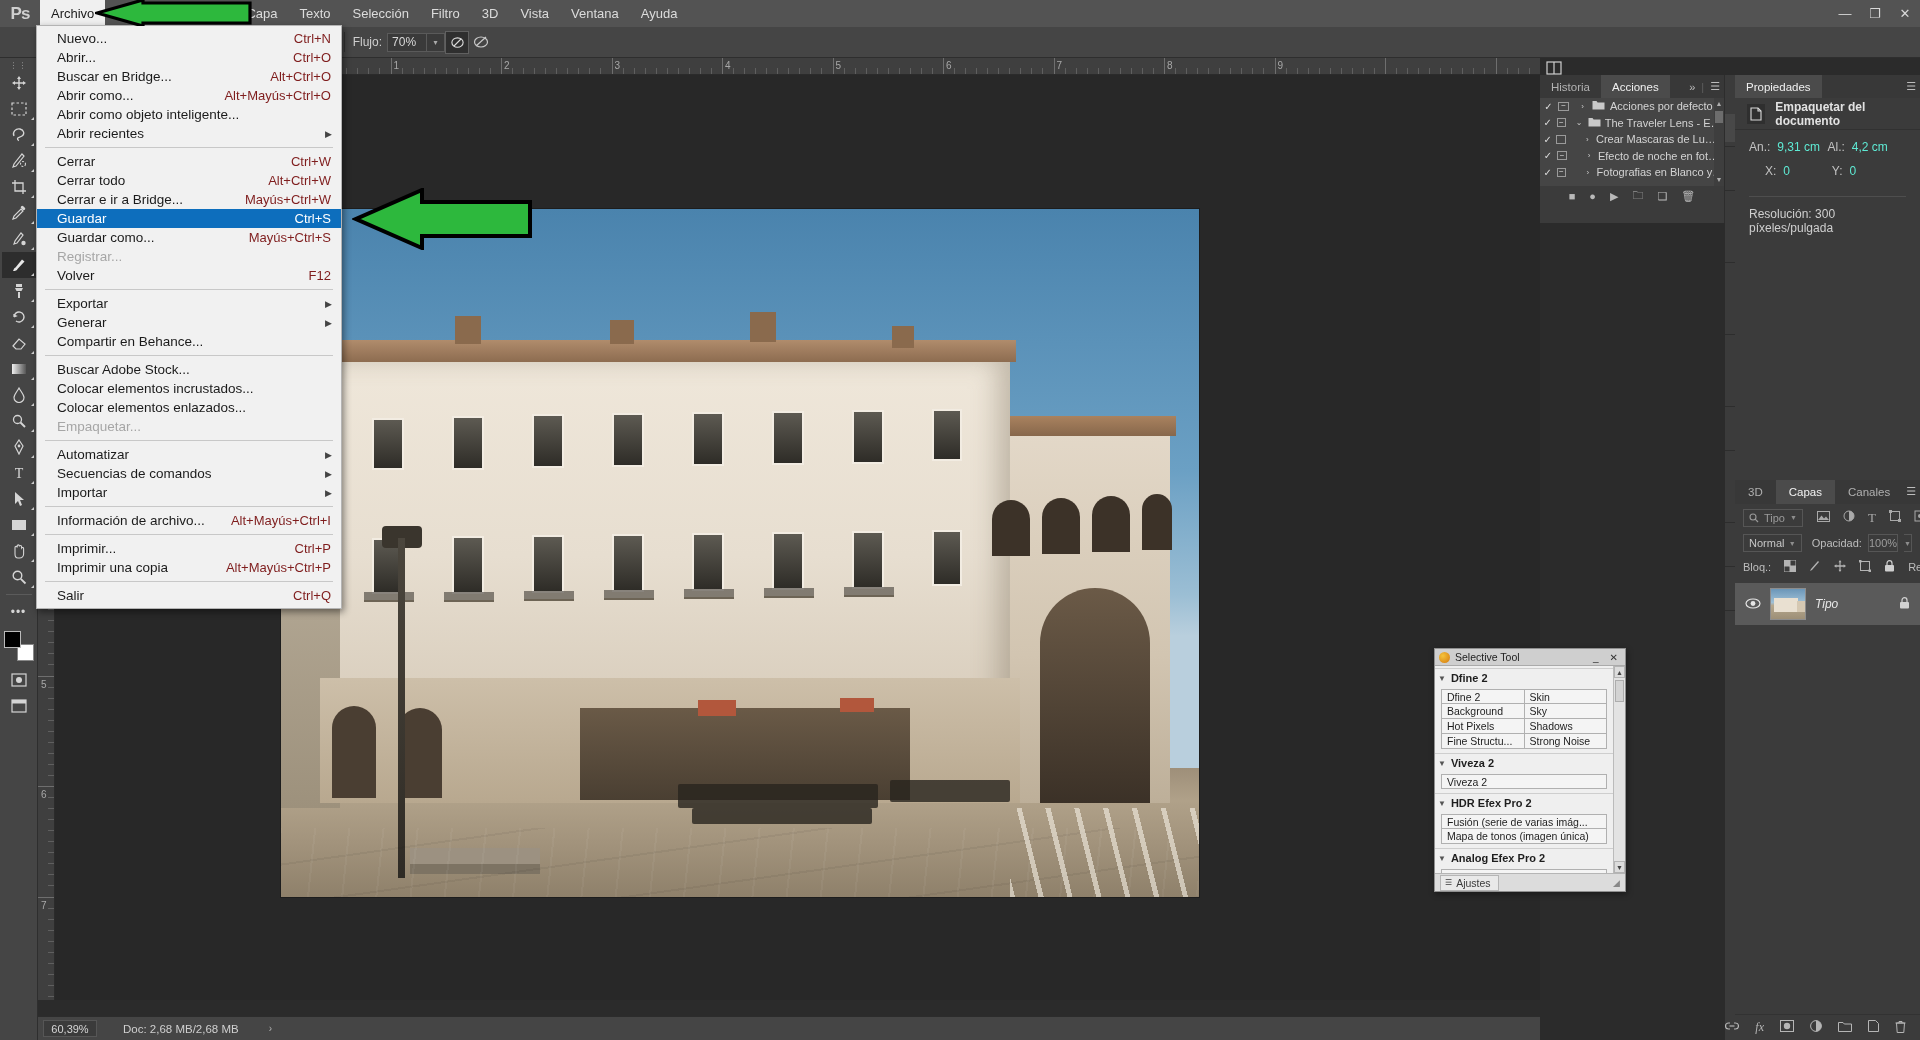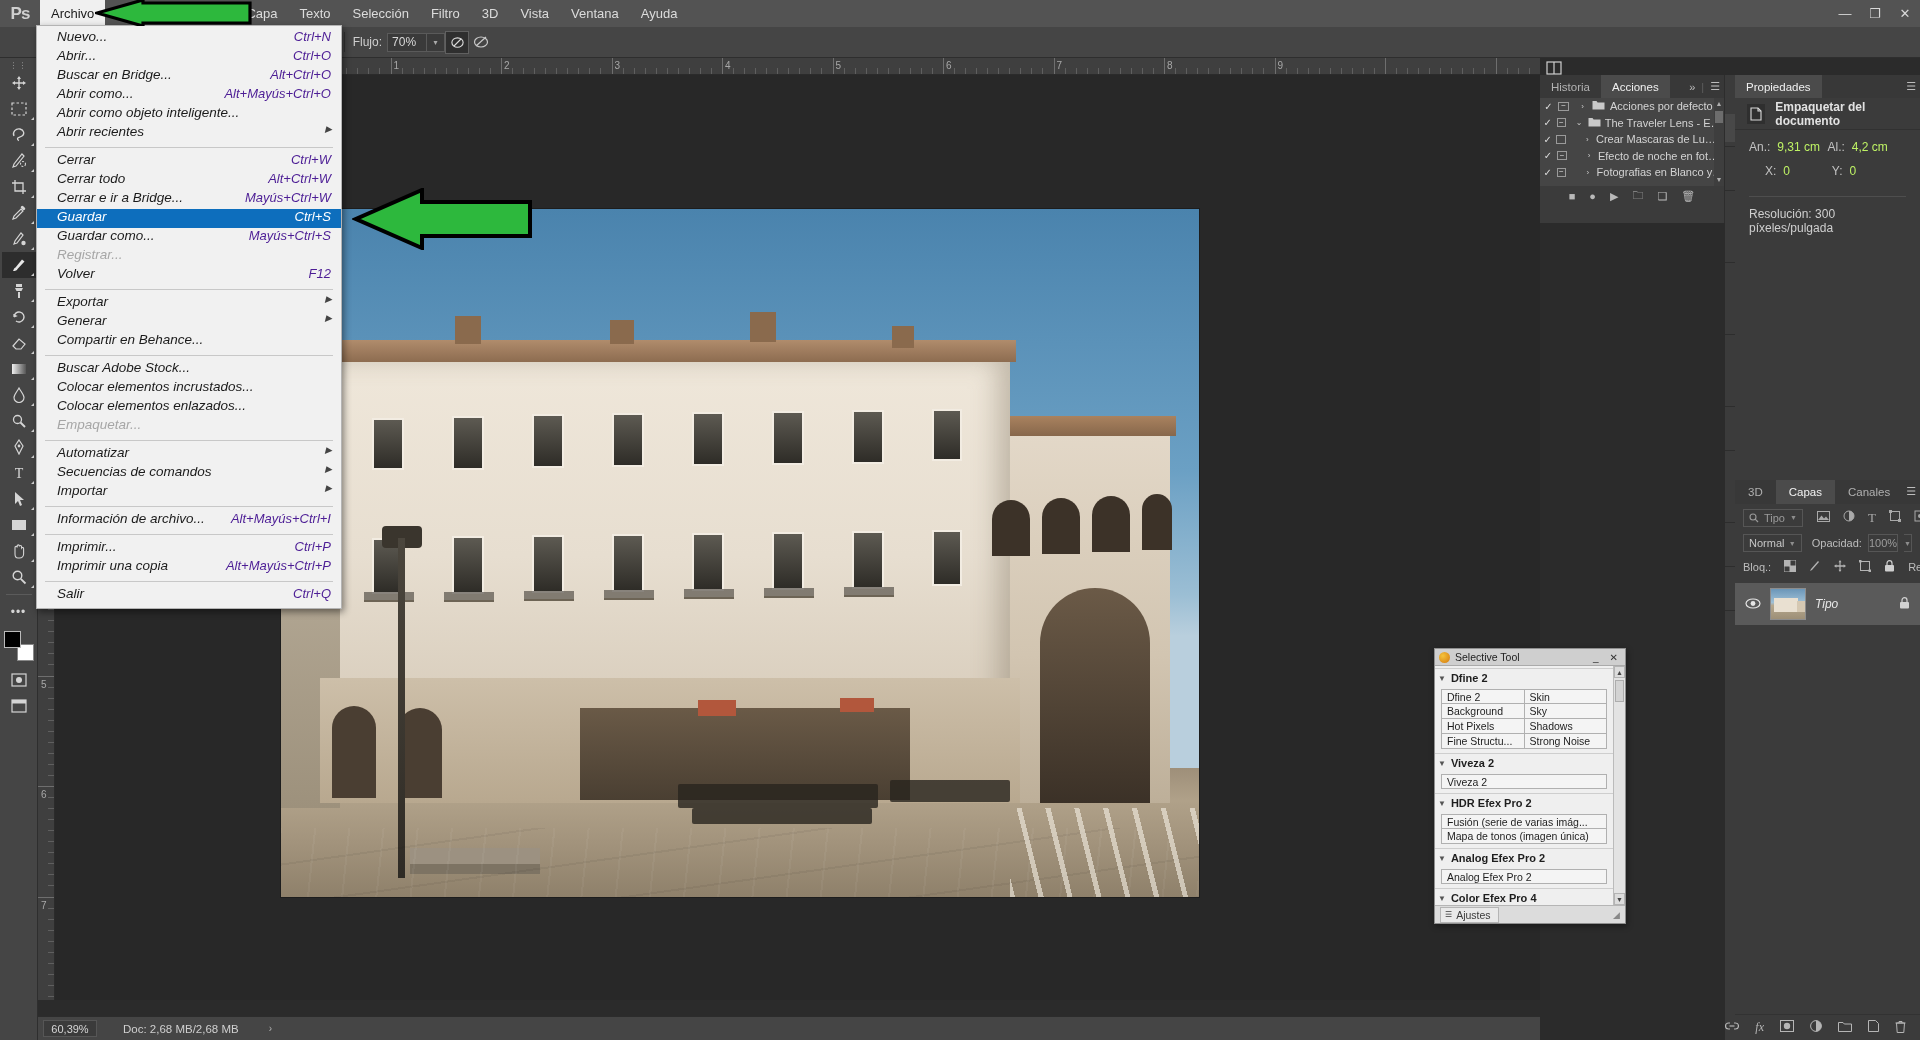--- a/index.html
+++ b/index.html
@@ -177,25 +177,25 @@
 
   
   .dropdown {
     position: absolute; left: 36px; top: 25px; width: 306px;
     background: #f1f1f1; border: 1px solid #b4b4b4;
     box-shadow: 2px 3px 7px rgba(0,0,0,.45);
     padding: 3px 0; z-index: 900;
     font-size: 13.5px; color: #1b1b1b;
   }
   .dd-item {
-    display: flex; height: 19px; padding: 0 10px 0 20px;
-    white-space: nowrap; position: relative; font-style: italic;
+    display: flex; align-items: center; height: 19px; padding: 0 10px 0 20px;
+    white-space: nowrap; position: relative;
   }
   .dd-item .lbl { flex: 1; }
-  .dd-item .sc { color: #4c1d95; font-size: 13px; padding-left: 18px; }
+  .dd-item .sc { color: #7f1d1d; font-size: 13px; padding-left: 18px; }
   .dd-item.disabled .lbl, .dd-item.disabled .sc { color: #a6a6a6; }
   .dd-item.hl { background: #0d6ebd; }
   .dd-item.hl .lbl, .dd-item.hl .sc { color: #ffffff; }
   .dd-item .arrow {
     position: absolute; right: 9px; font-size: 9px; color: #444;
   }
   .dd-sep { height: 1px; background: #c8c8c8; margin: 4px 8px 4px 8px; }
 
   
   .arrow-annot { position: absolute; z-index: 950; pointer-events: none; }
@@ -263,21 +263,21 @@
   }
   .props-doc-ic {
     width: 20px; height: 20px; background: #2f2f2f; display:flex; align-items:center;
     justify-content:center; color:#d9d9d9; font-size: 13px;
   }
   .props-doc-title { font-size: 12px; color: #e2e2e2; font-weight: bold; }
   .props-grid { padding: 10px 14px 6px; }
   .props-line { display: flex; font-size: 12px; color: #cfcfcf; margin-bottom: 10px; }
   .props-cell { width: 160px; display: flex; gap: 7px; }
   .props-k { color: #c2c2c2; }
-  .props-v { color: #bef264; }
+  .props-v { color: #5eead4; }
   .props-hr { height: 1px; background: #4e4e4e; margin: 2px 14px 10px; }
   .props-res { padding: 0 14px; font-size: 12px; color: #cfcfcf; }
 
   
   .capas-panel {
     position: absolute; bottom: 0; right: 0; width: 380px; height: 468px;
     background: #3b3b3b;
   }
   .capas-tabs { display: flex; height: 24px; background: #383838; position: relative; }
   .cp-tab { padding: 0 13px; display:flex; align-items:center; font-size: 11.5px; color:#b0b0b0;}
@@ -320,21 +320,21 @@
   .layer-name { font-size: 12px; color: #e8e8e8; font-style: italic; }
   .layer-lock { margin-left: auto; color: #d2d2d2; font-size: 12px; }
   .capas-footer {
     position: absolute; bottom: 0; left: 0; right: 0; height: 26px; background: #3b3b3b;
     display: flex; align-items: center; justify-content: flex-end; gap: 16px; padding-right: 14px;
     color: #b5b5b5; font-size: 12px; border-top: 1px solid #323232;
   }
 
   
   .selective {
-    position: absolute; left: 1434px; top: 648px; width: 192px; height: 276px;
+    position: absolute; left: 1434px; top: 648px; width: 192px; height: 244px;
     background: #d9d9d9; border: 1px solid #8f8f8f; z-index: 800;
     box-shadow: 1px 2px 6px rgba(0,0,0,.4);
     font-family: "Liberation Sans", sans-serif;
   }
   .sel-title {
     height: 17px; background: #cfcfcf; display: flex; align-items: center;
     padding: 0 4px; gap: 5px; border-bottom: 1px solid #aaa;
   }
   .sel-logo {
     width: 11px; height: 11px; border-radius: 50%;

